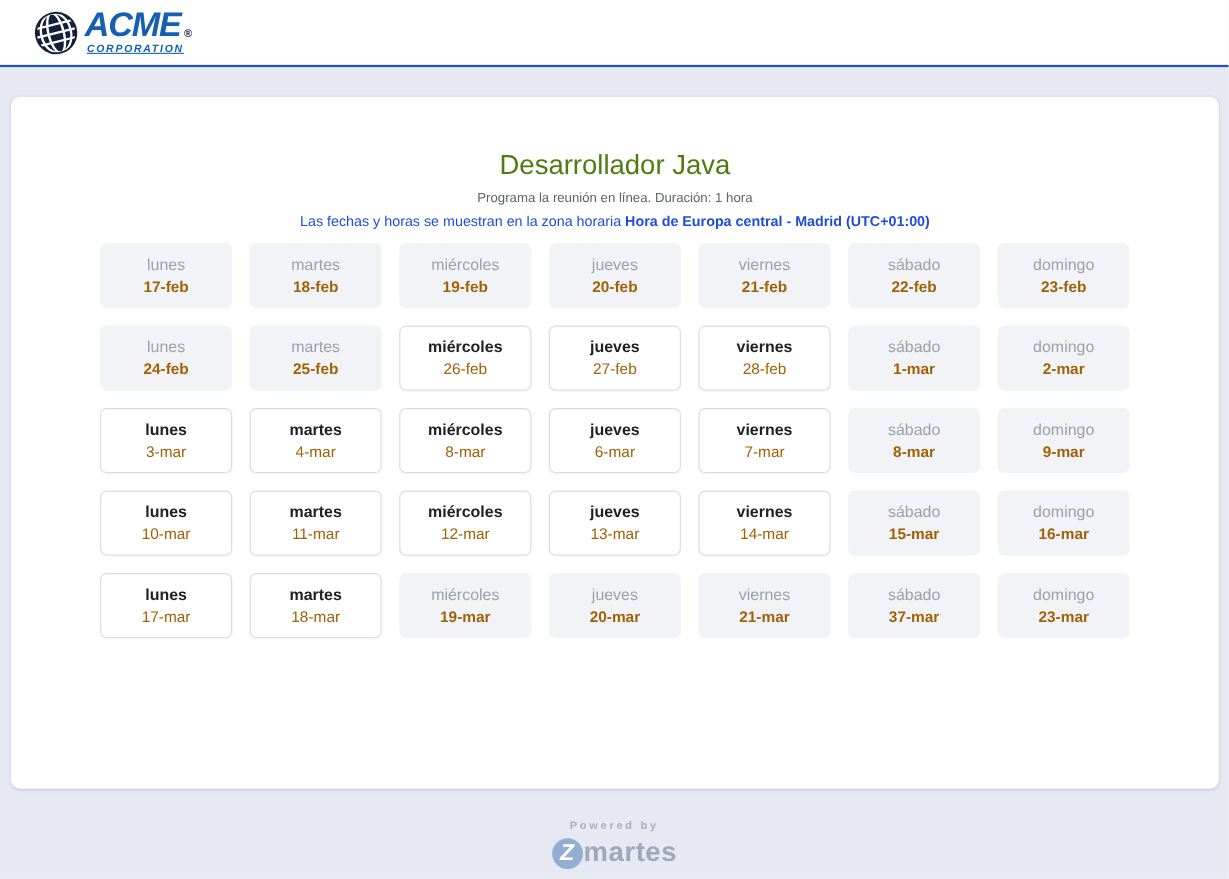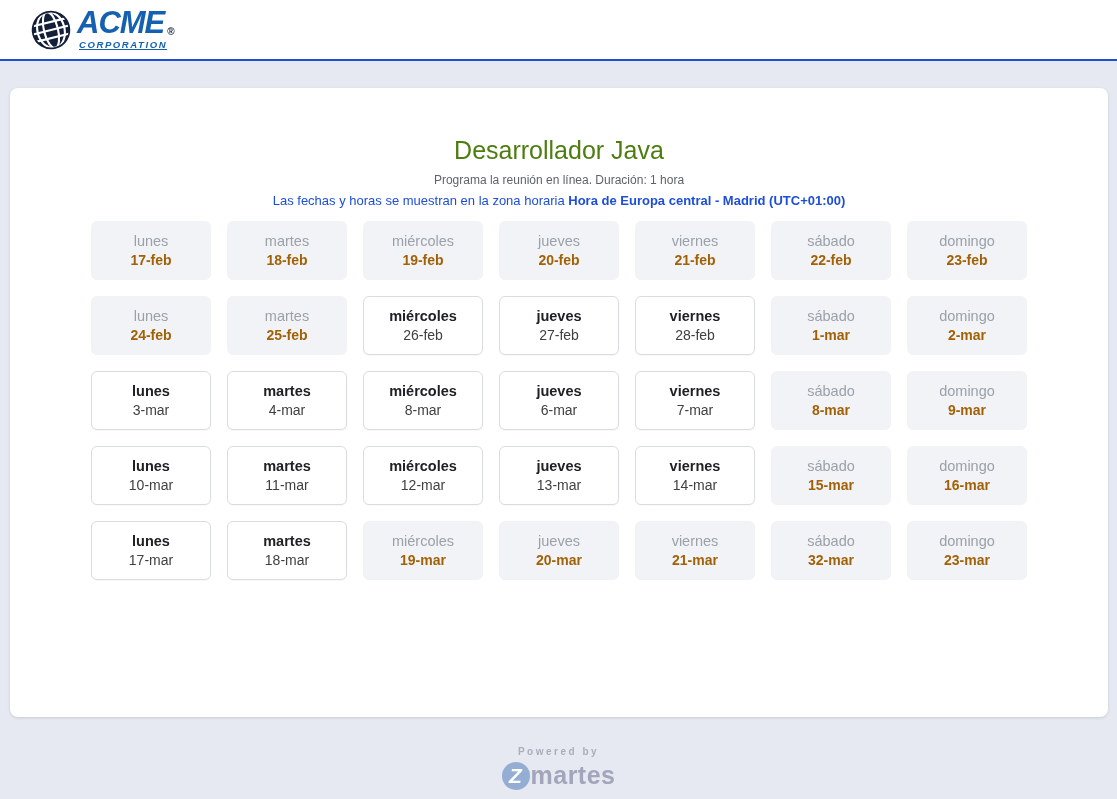--- a/index.html
+++ b/index.html
@@ -58,21 +58,21 @@
     gap:3px;
     font-family:"Liberation Sans", sans-serif;
   }
   .date-btn .day { font-size:14.5px; }
   .date-btn .date { font-size:14px; }
   .date-btn.enabled {
     background:#ffffff; border:1px solid #d9dce2; cursor:pointer;
     box-shadow:0 1px 1px rgba(0,0,0,.03);
   }
   .date-btn.enabled .day { color:#202124; font-weight:700; }
-  .date-btn.enabled .date { color:#404040; font-weight:400; }
+  .date-btn.enabled .date { color:#a16207; font-weight:400; }
   .date-btn.disabled {
     background:#f2f3f7; border:1px solid #f2f3f7;
   }
   .date-btn.disabled .day { color:#9ba1a9; font-weight:400; }
   .date-btn.disabled .date { color:#a16207; font-weight:700; }
   
   .footer {
     position:absolute; left:0; right:0; top:746px;
     display:flex; flex-direction:column; align-items:center; gap:4px;
   }
@@ -249,21 +249,21 @@
       <button class="date-btn disabled" disabled="">
         <span class="day">jueves</span>
         <span class="date">20-mar</span>
       </button>
       <button class="date-btn disabled" disabled="">
         <span class="day">viernes</span>
         <span class="date">21-mar</span>
       </button>
       <button class="date-btn disabled" disabled="">
         <span class="day">sábado</span>
-        <span class="date">32-mar</span>
+        <span class="date">37-mar</span>
       </button>
       <button class="date-btn disabled" disabled="">
         <span class="day">domingo</span>
         <span class="date">23-mar</span>
       </button>
     </div>
 </main>
 
 <footer class="footer">
   <span class="powered-by">Powered by</span>

